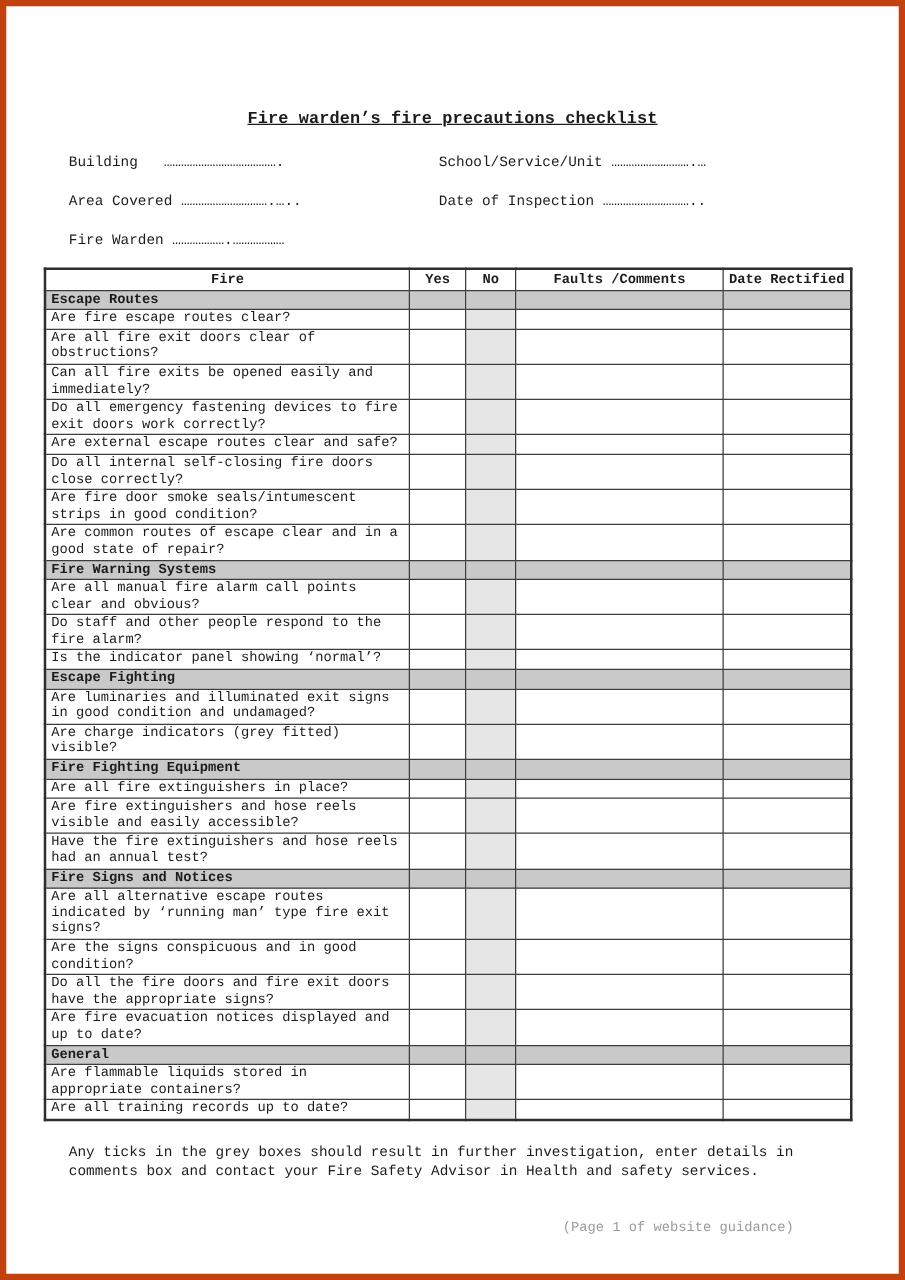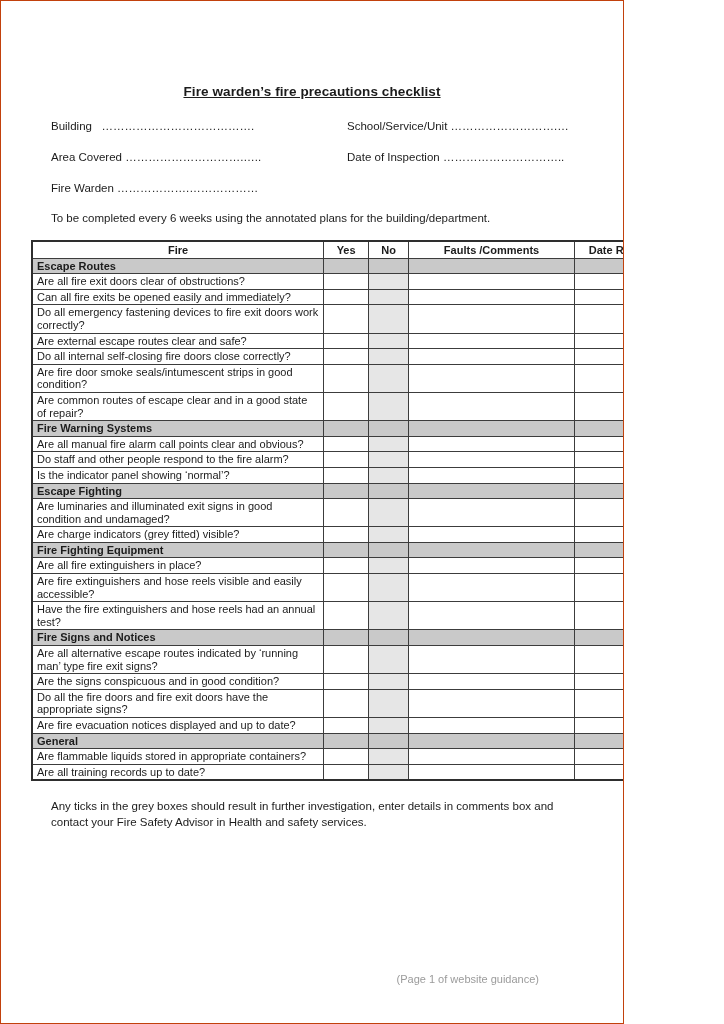--- a/index.html
+++ b/index.html
@@ -1,23 +1,23 @@
 <!DOCTYPE html>
 <html style="--section-grey: #c9c9c9; --no-grey: #e6e6e6; --footer-grey: #9b9b9b;"><head>
 <meta charset="utf-8">
 <style>
   * { box-sizing: border-box; }
   html, body { margin: 0; padding: 0; background: #ffffff; }
   .page {
     position: relative;
-    width: 624px;
+    width: 724px;
     height: 1024px;
     background: #ffffff;
-    border: 1px solid #c2410c;
-    font-family: Liberation Sans, sans-serif;
+    border: 5px solid #c2410c;
+    font-family: Liberation Mono, monospace;
     color: #1c1c1c;
     overflow: hidden;
   }
   .title {
     margin: 83px 0 0 0;
     text-align: center;
     font-size: 13.5px;
     font-weight: bold;
     text-decoration: underline;
     letter-spacing: 0.1px;
@@ -77,21 +77,20 @@
 </style>
 </head>
 <body>
 
 <div class="page">
 
   <h1 class="title">Fire warden’s fire precautions checklist</h1>
 
   <div class="fields"><div>Building   ………………………………….</div><div>School/Service/Unit ……………………….…</div><div>Area Covered ………………………….…..</div><div>Date of Inspection …………………………..</div><div>Fire Warden ……………….………………</div></div>
 
-  <p class="instruction">To be completed every 6 weeks using the annotated plans for the building/department.</p>
 
   <table class="checklist">
     <colgroup>
       <col style="width:45.2%">
       <col style="width:7.0%">
       <col style="width:6.2%">
       <col style="width:25.7%">
       <col style="width:15.9%">
     </colgroup>
     <thead>
@@ -105,20 +104,27 @@
     </thead>
     <tbody>
         <tr class="section-row">
           <td>Escape Routes</td>
           <td></td>
           <td></td>
           <td></td>
           <td></td>
         </tr>
         <tr class="item-row">
+          <td class="cell-item">Are fire escape routes clear?</td>
+          <td class="cell-yes"></td>
+          <td class="cell-no"></td>
+          <td class="cell-faults"></td>
+          <td class="cell-date"></td>
+        </tr>
+        <tr class="item-row">
           <td class="cell-item">Are all fire exit doors clear of obstructions?</td>
           <td class="cell-yes"></td>
           <td class="cell-no"></td>
           <td class="cell-faults"></td>
           <td class="cell-date"></td>
         </tr>
         <tr class="item-row">
           <td class="cell-item">Can all fire exits be opened easily and immediately?</td>
           <td class="cell-yes"></td>
           <td class="cell-no"></td>

